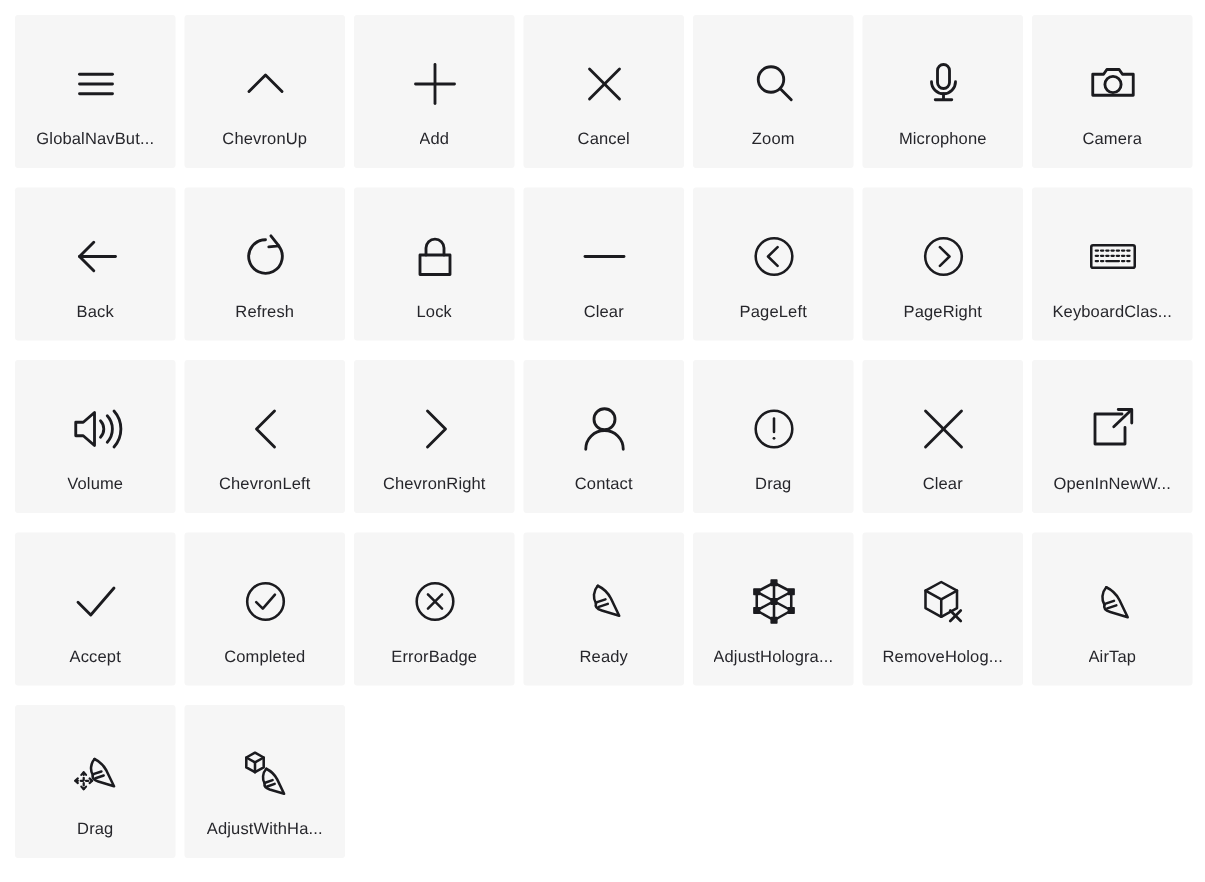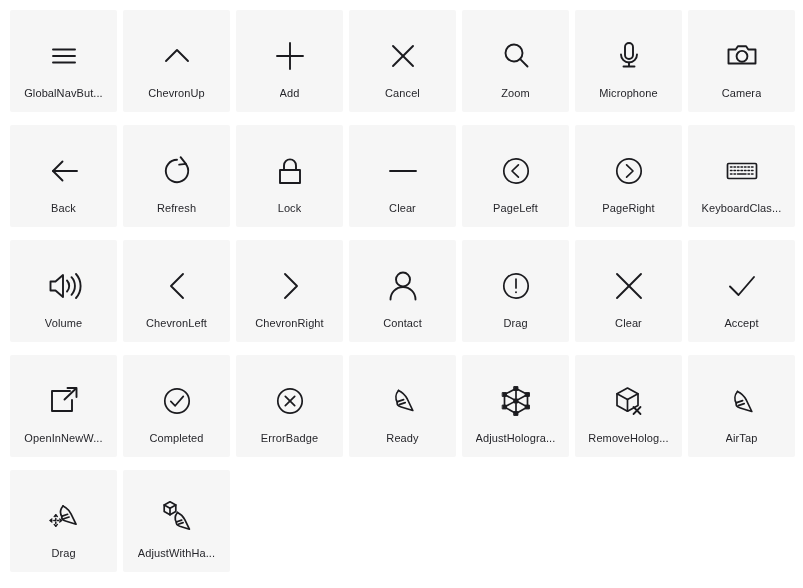--- a/index.html
+++ b/index.html
@@ -295,36 +295,36 @@
             <line x1="6" y1="6" x2="30" y2="30"></line>
             <line x1="30" y1="6" x2="6" y2="30"></line>
           </g>
         </svg>
       </span>
       <span class="icon-label" title="Clear">Clear</span>
     </div>
     <div class="icon-cell">
       <span class="icon-glyph">
         <svg width="36" height="36" viewBox="0 0 36 36">
-          <polyline points="6,18.5 14.5,27 30,9" stroke="currentColor" fill="none" stroke-width="1.9" stroke-linecap="round" stroke-linejoin="round"></polyline>
-        </svg>
-      </span>
-      <span class="icon-label" title="Accept">Accept</span>
-    </div>
-    <div class="icon-cell">
-      <span class="icon-glyph">
-        <svg width="36" height="36" viewBox="0 0 36 36">
           <g stroke="currentColor" fill="none" stroke-width="1.9" stroke-linecap="round" stroke-linejoin="round">
             <polyline points="24,8 6,8 6,28 26,28 26,17"></polyline>
             <line x1="18.5" y1="16.5" x2="30" y2="5.5"></line>
             <polyline points="21.5,5 30.5,5 30.5,14"></polyline>
           </g>
         </svg>
       </span>
       <span class="icon-label" title="OpenInNewWindow">OpenInNewW...</span>
+    </div>
+    <div class="icon-cell">
+      <span class="icon-glyph">
+        <svg width="36" height="36" viewBox="0 0 36 36">
+          <polyline points="6,18.5 14.5,27 30,9" stroke="currentColor" fill="none" stroke-width="1.9" stroke-linecap="round" stroke-linejoin="round"></polyline>
+        </svg>
+      </span>
+      <span class="icon-label" title="Accept">Accept</span>
     </div>
     <div class="icon-cell">
       <span class="icon-glyph">
         <svg width="36" height="36" viewBox="0 0 36 36">
           <g stroke="currentColor" fill="none" stroke-width="1.7" stroke-linecap="round" stroke-linejoin="round">
             <circle cx="18" cy="18" r="12.2"></circle>
             <polyline points="11.8,18.4 16.2,22.8 24.3,13.4"></polyline>
           </g>
         </svg>
       </span>

